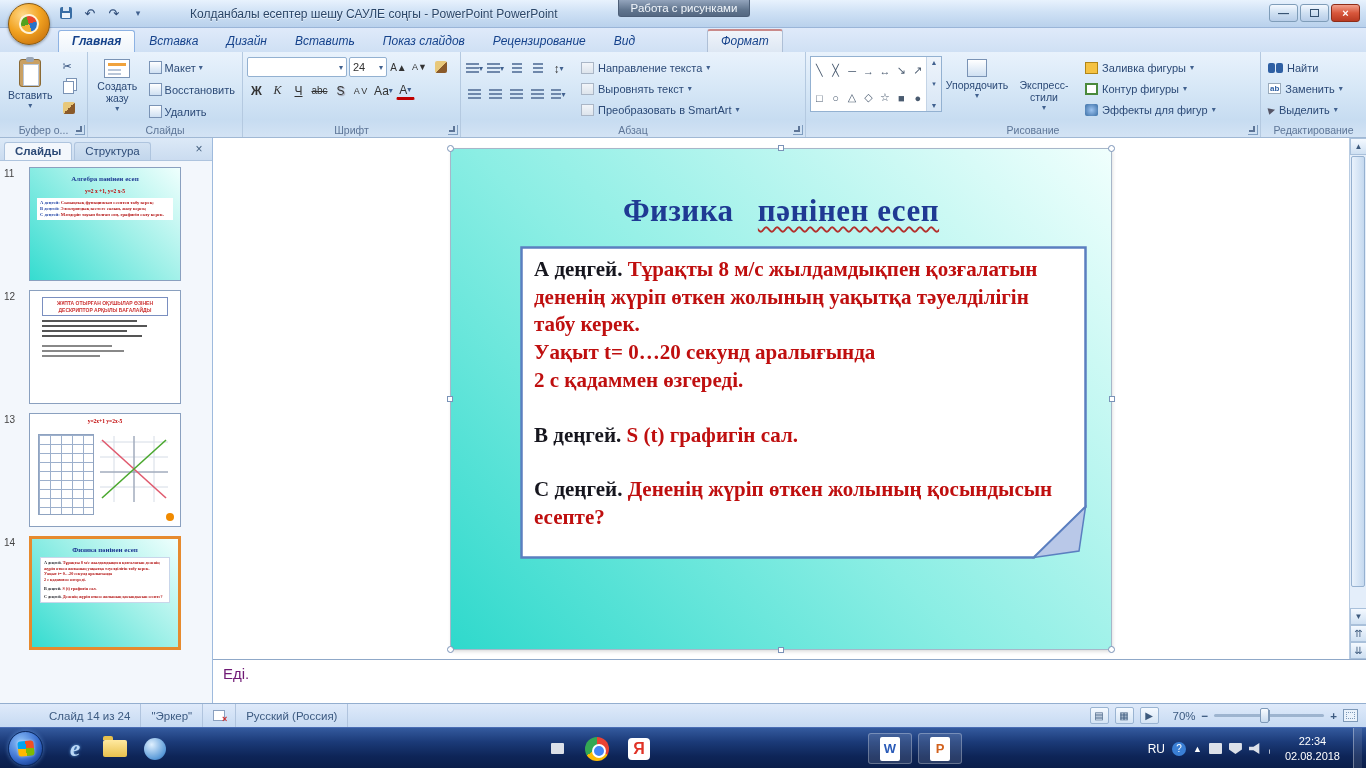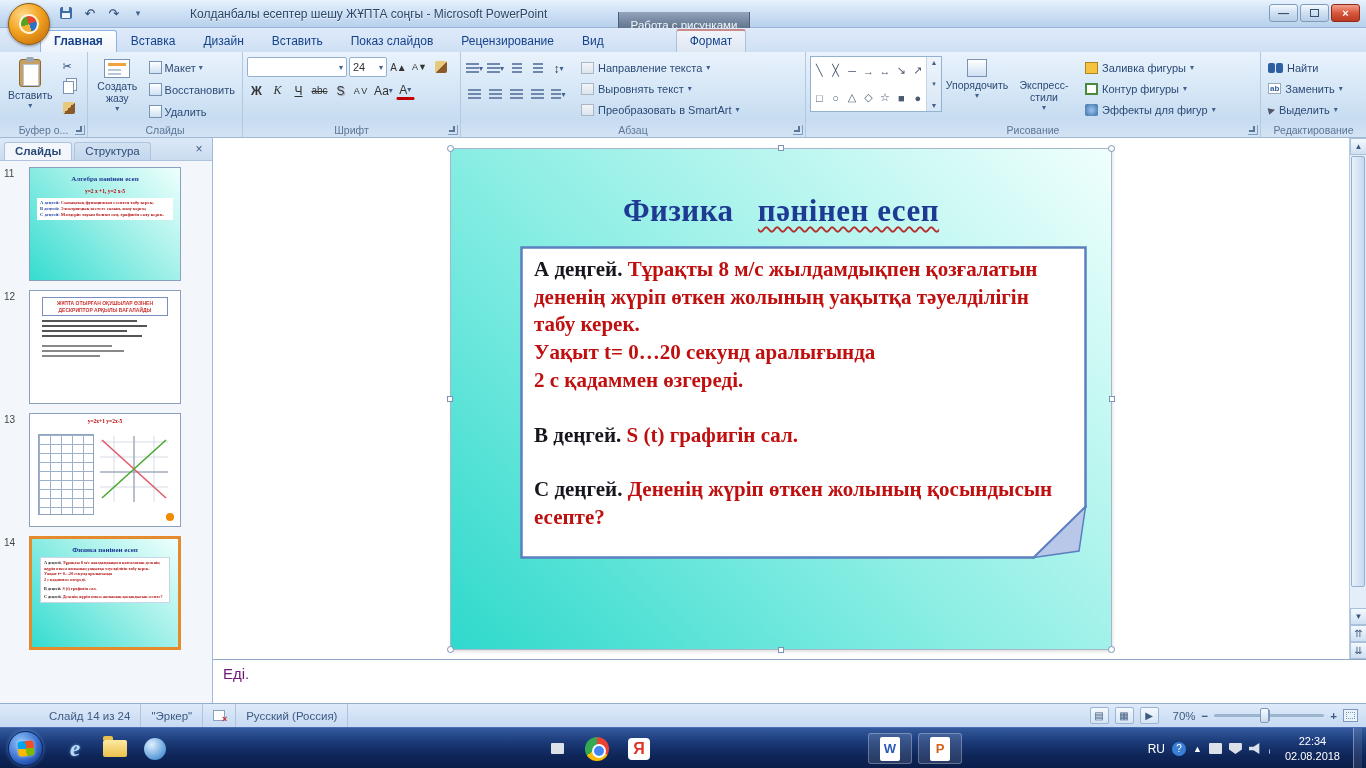--- a/index.html
+++ b/index.html
@@ -21,34 +21,34 @@
     border:2px solid #fff3d8; transform:rotate(-20deg); }
   .qat { position:absolute; left:56px; top:4px; display:flex; align-items:center; gap:4px; }
   .qat-btn { width:20px; height:18px; display:flex; align-items:center; justify-content:center;
     color:#2c4a77; font-size:13px; border-radius:3px; }
   .floppy { width:12px; height:12px; background:#3a6ea5; border-radius:2px; position:relative; }
   .floppy::before { content:""; position:absolute; left:3px; top:0; width:6px; height:4px; background:#d8e6f5; }
   .floppy::after { content:""; position:absolute; left:2px; bottom:1px; width:8px; height:5px; background:#eef4fb; }
   .qat-caret { font-size:9px; color:#41618f; }
   .title-text { position:absolute; left:190px; top:0; height:28px; display:flex; align-items:center;
     color:#2b4668; font-size:12px; text-shadow:0 1px 0 rgba(255,255,255,.7); }
-  .ctx-header { position:absolute; left:618px; top:12px; width:132px; height:27px;
+  .ctx-header { position:absolute; left:618px; top:0; width:132px; height:17px;
     background:linear-gradient(#93a4bc, #62768f 60%, #556882); color:#f2f6fb; font-size:11.5px;
     display:flex; align-items:center; justify-content:center; border-radius:0 0 3px 3px;
     border:1px solid #4d5f78; border-top:none; }
   .win-controls { position:absolute; right:6px; top:4px; display:flex; gap:2px; }
   .wbtn { width:29px; height:18px; border:1px solid #7f9db9; border-radius:3px;
     background:linear-gradient(#f4f9ff, #cfe0f2 50%, #b7cde8); display:flex; align-items:center;
     justify-content:center; font-size:11px; color:#34506f; font-weight:bold; }
   .wbtn .maxico { width:9px; height:8px; border:1.5px solid #34506f; display:block; }
   .wbtn.close { background:linear-gradient(#f2a08c, #d8573c 50%, #b93a22); color:#fff; border-color:#8e2c18; }
 
   
   .tabstrip { position:absolute; left:0; top:28px; width:1366px; height:24px;
-    background:linear-gradient(#dfeafa, #cfe0f4); display:flex; align-items:flex-end; padding-left:40px; }
+    background:linear-gradient(#dfeafa, #cfe0f4); display:flex; align-items:flex-end; padding-left:58px;font-style:italic; }
   .tab { padding:3px 13px 4px; font-size:12px; color:#15428b; border:1px solid transparent;
     border-bottom:none; border-radius:3px 3px 0 0; white-space:nowrap; }
   .tab.active { background:linear-gradient(#fdfefe,#eef4fb); border-color:#8db2e3; font-weight:bold; }
   .tab.contextual { margin-left:58px; background:linear-gradient(#f0f4fa,#dde7f3); border-color:#aebfd6;
     border-top:2px solid #c98a8a; }
 
   
   .ribbon { position:absolute; left:0; top:52px; width:1366px; height:86px;
     background:linear-gradient(#e9f2fc 0%, #d8e8f7 40%, #c7dcf1 80%, #d3e3f4 100%);
     border-bottom:1px solid #a0b8d4; display:flex; }
@@ -227,21 +227,21 @@
 
   <div class="titlebar">
     <div class="qat">
       <div class="qat-btn">
           <span class="floppy"></span>
         </div>
       <div class="qat-btn">↶</div>
       <div class="qat-btn">↷</div>
       <div class="qat-btn qat-caret">▾</div>
     </div>
-    <div class="title-text">Колданбалы есептер шешу ЖҰПТА соңгы - Microsoft PowerPoint</div>
+    <div class="title-text">Колданбалы есептер шешу САУЛЕ соңгы - PowerPoint PowerPoint</div>
     <div class="ctx-header">Работа с рисунками</div>
     <div class="win-controls">
       <div class="wbtn">—</div>
       <div class="wbtn">
           <span class="maxico"></span>
         </div>
       <div class="wbtn close">×</div>
     </div>
   </div>
   <div class="orb">

